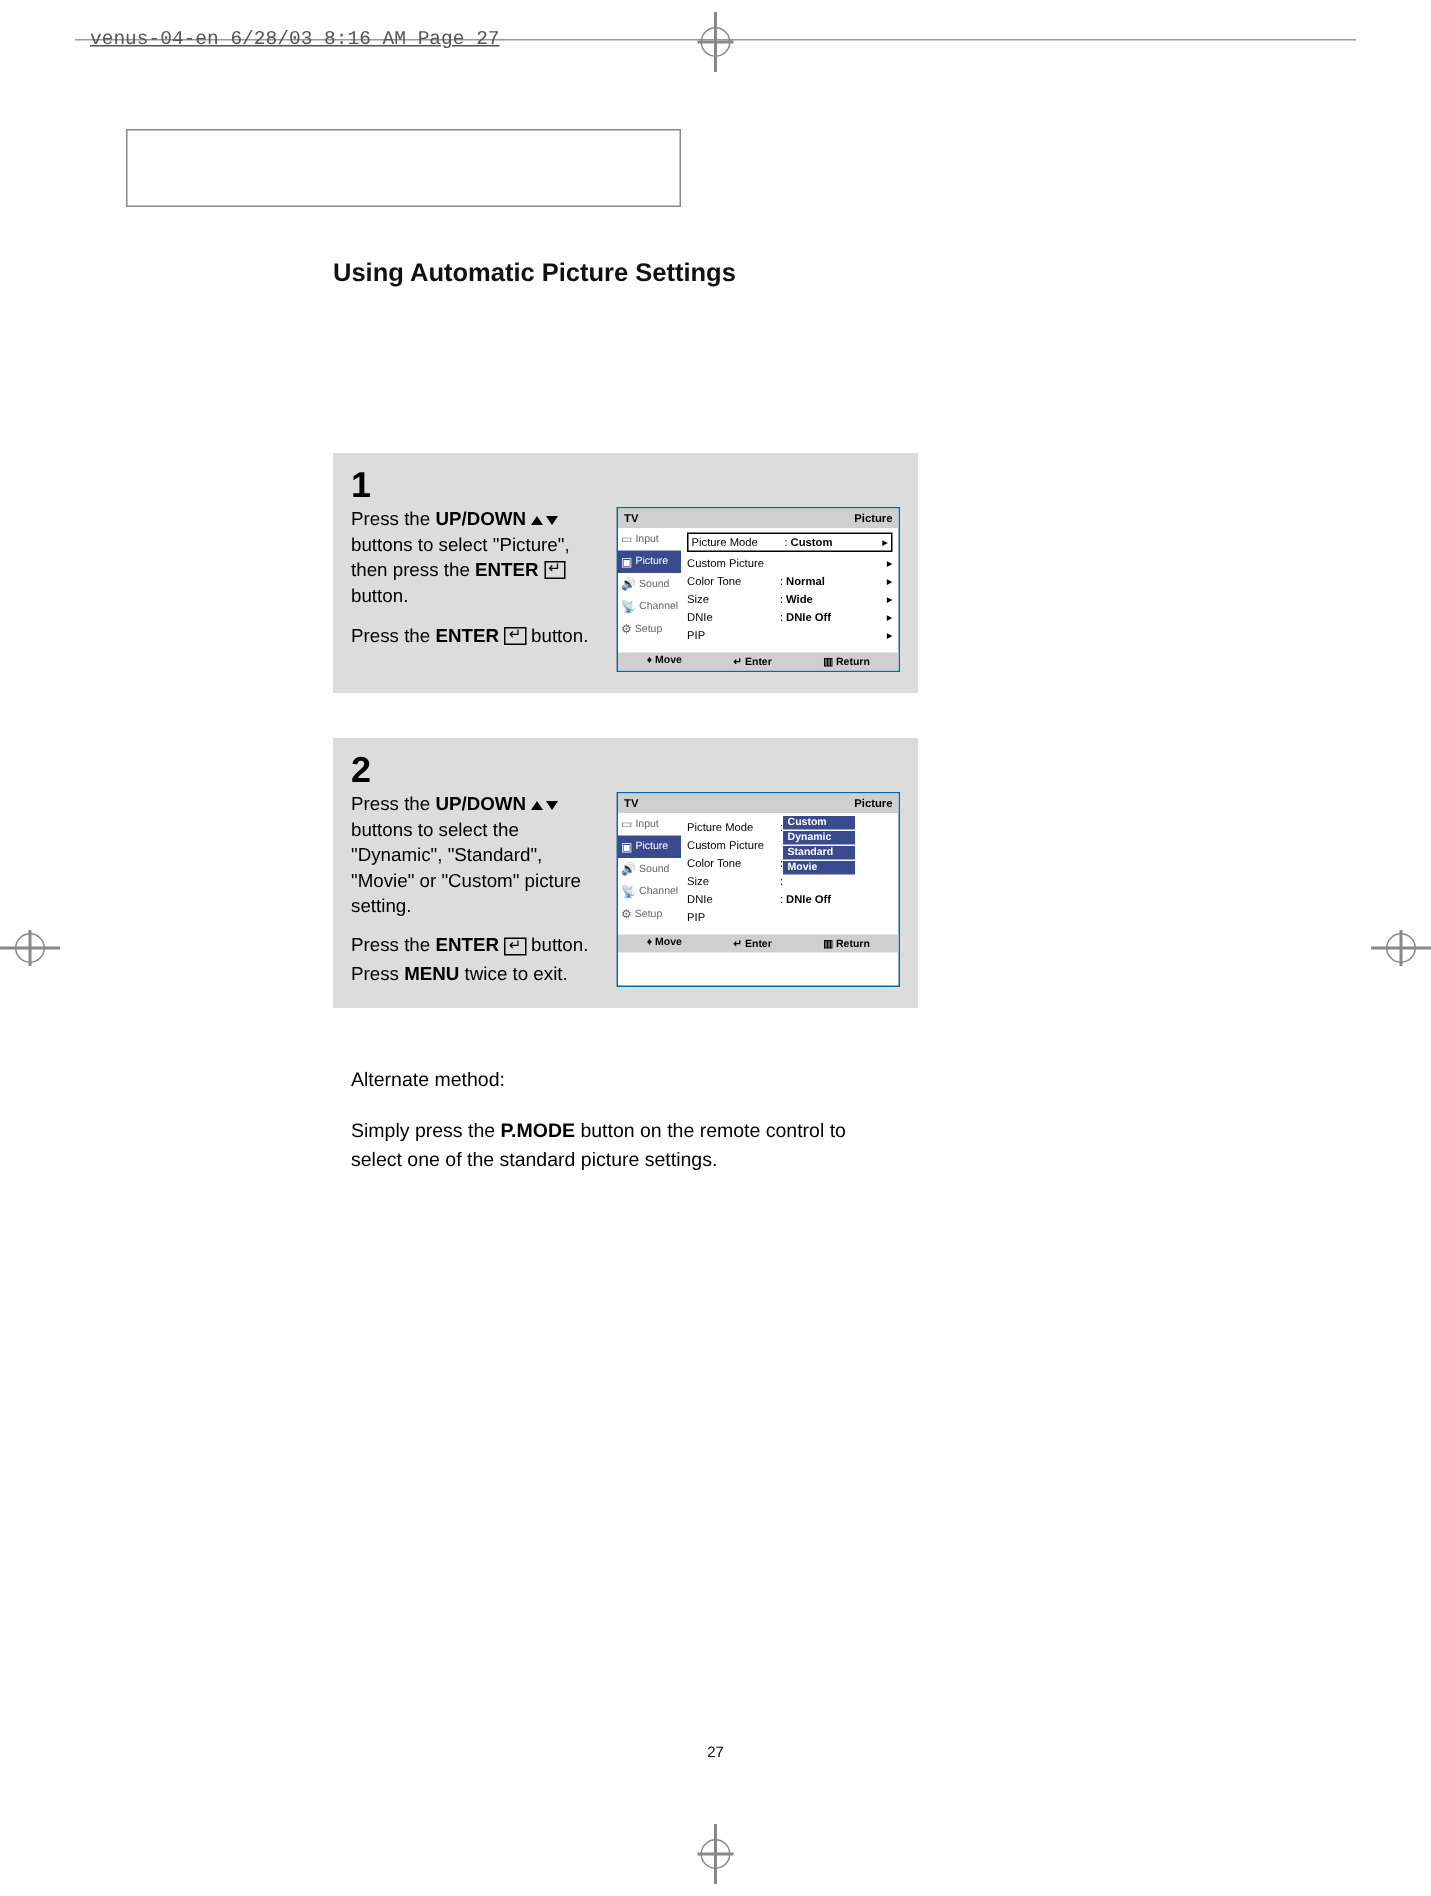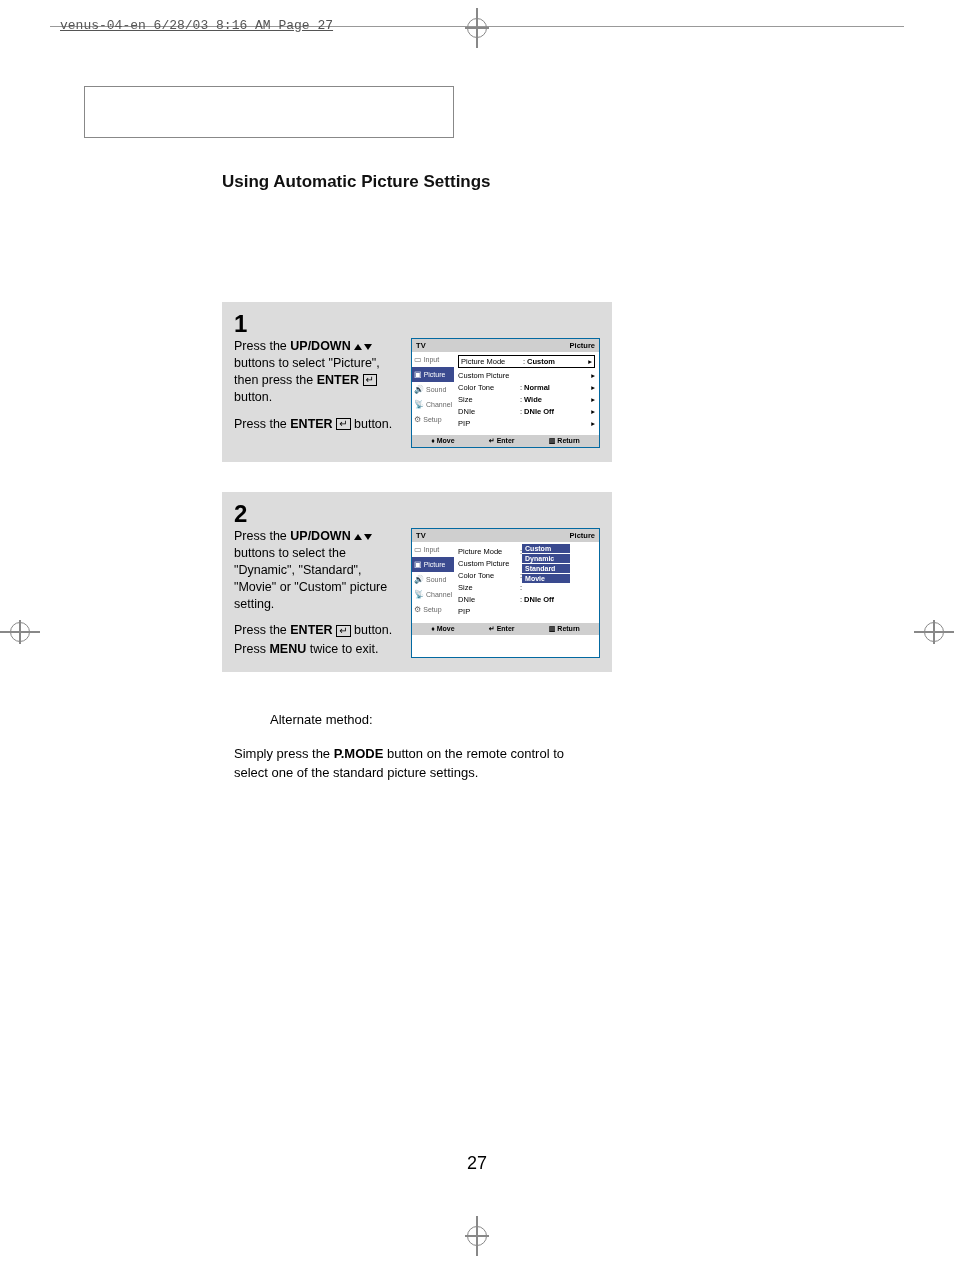--- a/index.html
+++ b/index.html
@@ -193,27 +193,27 @@
     color: #fff;
     padding: 1px 3px;
     font-weight: bold;
     font-size: 7px;
     margin-bottom: 1px;
   }
   .alt-block {
     font-size: 13px;
     line-height: 1.5;
   }
-  .alt-block .alt-h { margin-bottom: 14px; margin-left: 36px; }
+  .alt-block .alt-h { margin-bottom: 14px; }
   .page-num {
     position: absolute;
     bottom: 90px;
     left: 50%;
     transform: translateX(-50%);
-    font-size: 18px;
+    font-size: 10px;
   }
 </style>
 </head>
 <body>
 
 <div class="top-rule"></div>
 <div class="print-header">venus-04-en  6/28/03 8:16 AM  Page 27</div>
 
 <div class="crop-top">
     <div class="crop-circle"></div>

